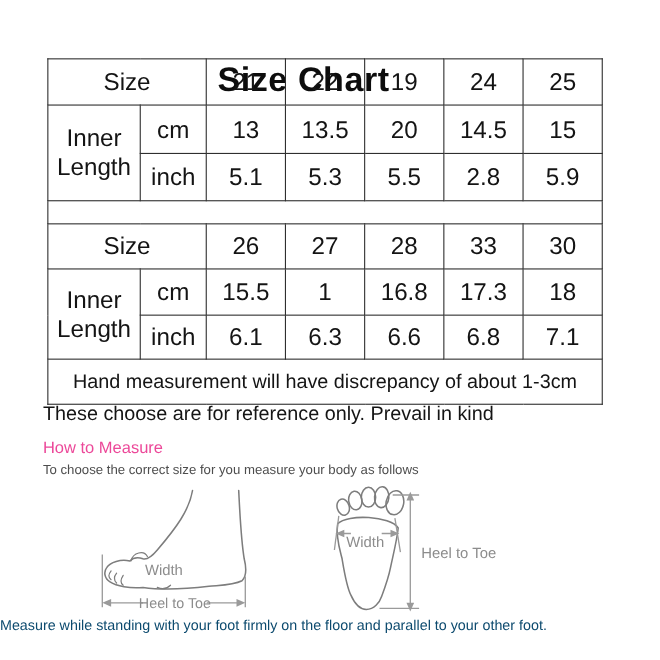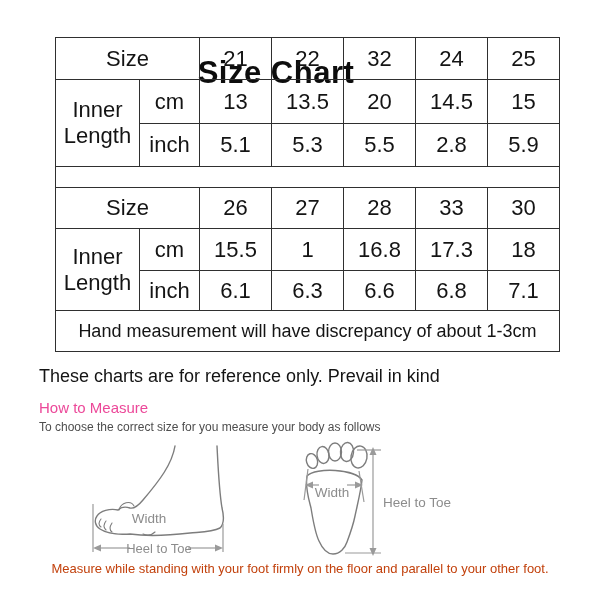--- a/index.html
+++ b/index.html
@@ -6,21 +6,21 @@
   body{
     width:600px;height:600px;position:relative;background:#ffffff;
     font-family:"Liberation Sans","DejaVu Sans",sans-serif;color:#151515;
     overflow:hidden;
   }
   .title{
     position:absolute;top:10px;left:0;width:552px;text-align:center;
     font-size:31px;font-weight:700;color:#0d0d0d;letter-spacing:0.5px;margin-top:45px;
   }
   table.size-table{
-    position:absolute;left:43px;top:37px;border-collapse:collapse;table-layout:fixed;margin-left:12px;
+    position:absolute;left:43px;top:53px;border-collapse:collapse;table-layout:fixed;
   }
   table.size-table td{
     border:1.5px solid #2f2f2f;text-align:center;vertical-align:middle;
     font-size:22px;color:#141414;padding:0;
   }
   td.size-head{font-size:23px;}
   td.size-val{font-size:22px;}
   td.row-head{font-size:22px;line-height:1.18;}
   td.unit{font-size:20px;}
   tr.gap-row td{height:20px;}
@@ -30,22 +30,22 @@
   .ref-note{
     position:absolute;left:39px;top:366px;font-size:18px;color:#141414;
   }
   .howto-heading{
     position:absolute;left:39px;top:399px;font-size:15px;color:#ec4899;
   }
   .howto-sub{
     position:absolute;left:39px;top:420px;font-size:12px;color:#4d4d4d;
   }
   .caption{
-    position:absolute;top:561px;left:0;width:600px;text-align:center;
-    font-size:13px;color:#c2410c;
+    position:absolute;top:561px;left:0;width:600px;
+    font-size:13px;color:#0c4a6e;
   }
   svg.diagram{position:absolute;}
   svg .outline{fill:none;stroke:#7d7d7d;stroke-width:1.4;stroke-linecap:round;stroke-linejoin:round;}
   svg .detail{fill:none;stroke:#7d7d7d;stroke-width:1.1;stroke-linecap:round;}
   svg .measure{fill:none;stroke:#9a9a9a;stroke-width:1.2;}
   svg .mhead{fill:#9a9a9a;stroke:none;}
   svg text{font-family:"Liberation Sans","DejaVu Sans",sans-serif;fill:#8c8c8c;}
 </style>
 </head>
 <body>
@@ -60,21 +60,21 @@
       <col style="width:72px">
       <col style="width:72px">
       <col style="width:72px">
       <col style="width:72px">
   </colgroup>
   <tbody>
       <tr class="h1">
     <td colspan="2" class="size-head">Size</td>
     <td class="size-val">21</td>
     <td class="size-val">22</td>
-    <td class="size-val">32</td>
+    <td class="size-val">19</td>
     <td class="size-val">24</td>
     <td class="size-val">25</td>
   </tr>
   <tr class="h2">
     <td rowspan="2" class="row-head">
       <span>Inner</span><br>
       <span>Length</span>
     </td>
     <td class="unit">cm</td>
     <td>13</td>
@@ -121,21 +121,21 @@
     <td>6.6</td>
     <td>6.8</td>
     <td>7.1</td>
   </tr>
   <tr class="note-row">
     <td colspan="7">Hand measurement will have discrepancy of about 1-3cm</td>
   </tr>
 </tbody>
   </table>
 
-<div class="ref-note">These charts are for reference only. Prevail in kind</div>
+<div class="ref-note">These choose are for reference only. Prevail in kind</div>
 
 <div class="howto-heading">How to Measure</div>
 <div class="howto-sub">To choose the correct size for you measure your body as follows</div>
 
 <svg class="diagram" style="left:88px;top:440px;" width="150" height="120" viewBox="0 0 150 120">
   <g>
     <path class="outline" d="M 87,6 C 84,24 72,40 55,60 C 50,66 46,69 42,68 C 36,66 33,67 30,70 C 22,68 12,71 9,76 C 6,80 7,86 12,89 C 18,93 30,95 42,94 C 62,97 85,95 102,93 C 112,92 124,92 132,88 C 136,84 136,76 134,68 C 131,50 130,25 129,6"></path>
     <path class="detail" d="M 31,70 C 33,62 43,60 46,66"></path>
     <path class="detail" d="M 13,79 q -4,5 0,8"></path>
     <path class="detail" d="M 18,81 q -4,5 0,9"></path>

